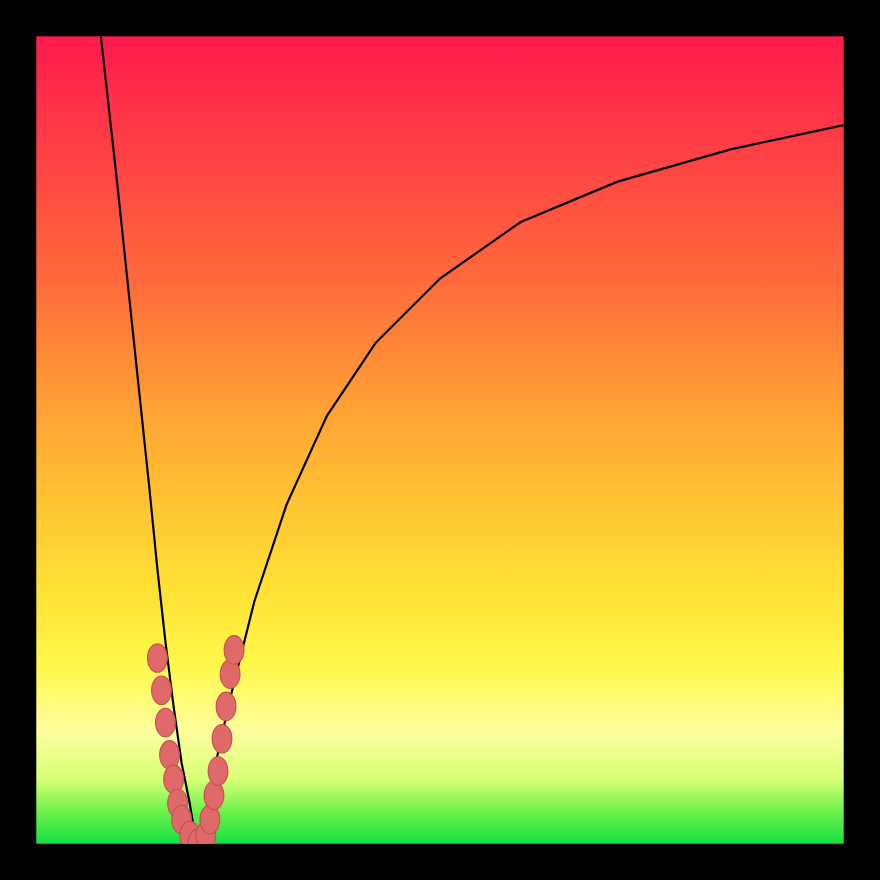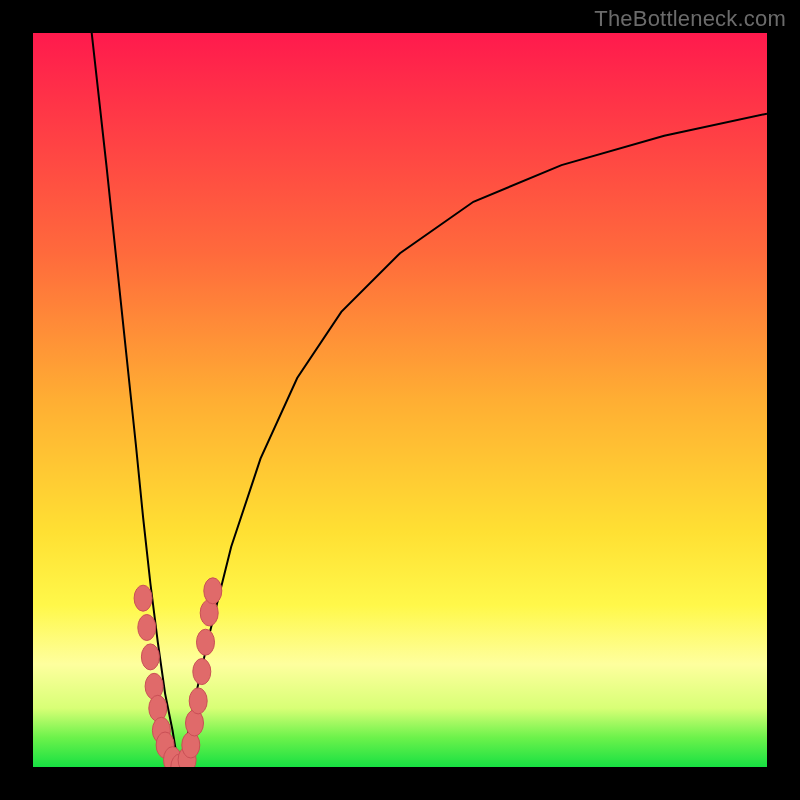--- a/index.html
+++ b/index.html
@@ -66,21 +66,20 @@
     fill: #e06a6a;
     stroke: #c94f55;
     stroke-width: 1;
   }
 </style>
 </head>
 <body>
 
 <div class="frame">
 
-  <div class="watermark">TheBottleneck.com</div>
 
   <div class="plot-area">
     <svg class="overlay" viewBox="0 0 734 734" preserveAspectRatio="none">
       <path id="curve-left" class="curve" d="M58.7 0.0 L73.4 132.1 L88.1 271.6 L102.8 411.0 L110.1 484.4 L117.4 550.5 L124.8 609.2 L132.1 660.6 L139.5 697.3 L143.1 719.3 L146.8 734.0"></path>
       <path id="curve-right" class="curve" d="M146.8 734.0 L154.1 704.6 L161.5 667.9 L176.2 601.9 L198.2 513.8 L227.5 425.7 L264.2 345.0 L308.3 278.9 L367.0 220.2 L440.4 168.8 L528.5 132.1 L631.2 102.8 L734.0 80.7"></path>
       <g id="markers">
           <ellipse cx="110.1" cy="565.2" rx="9" ry="13" class="marker"></ellipse>
           <ellipse cx="113.8" cy="594.5" rx="9" ry="13" class="marker"></ellipse>
           <ellipse cx="117.4" cy="623.9" rx="9" ry="13" class="marker"></ellipse>
           <ellipse cx="121.1" cy="653.3" rx="9" ry="13" class="marker"></ellipse>

